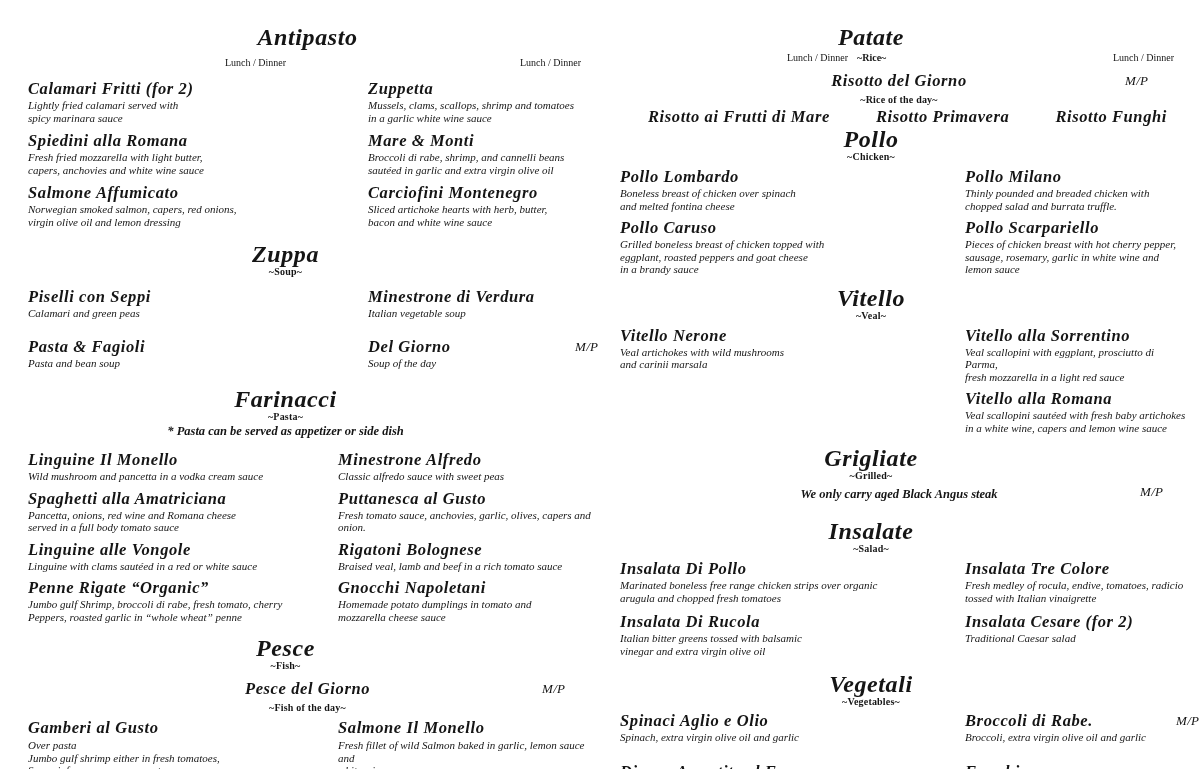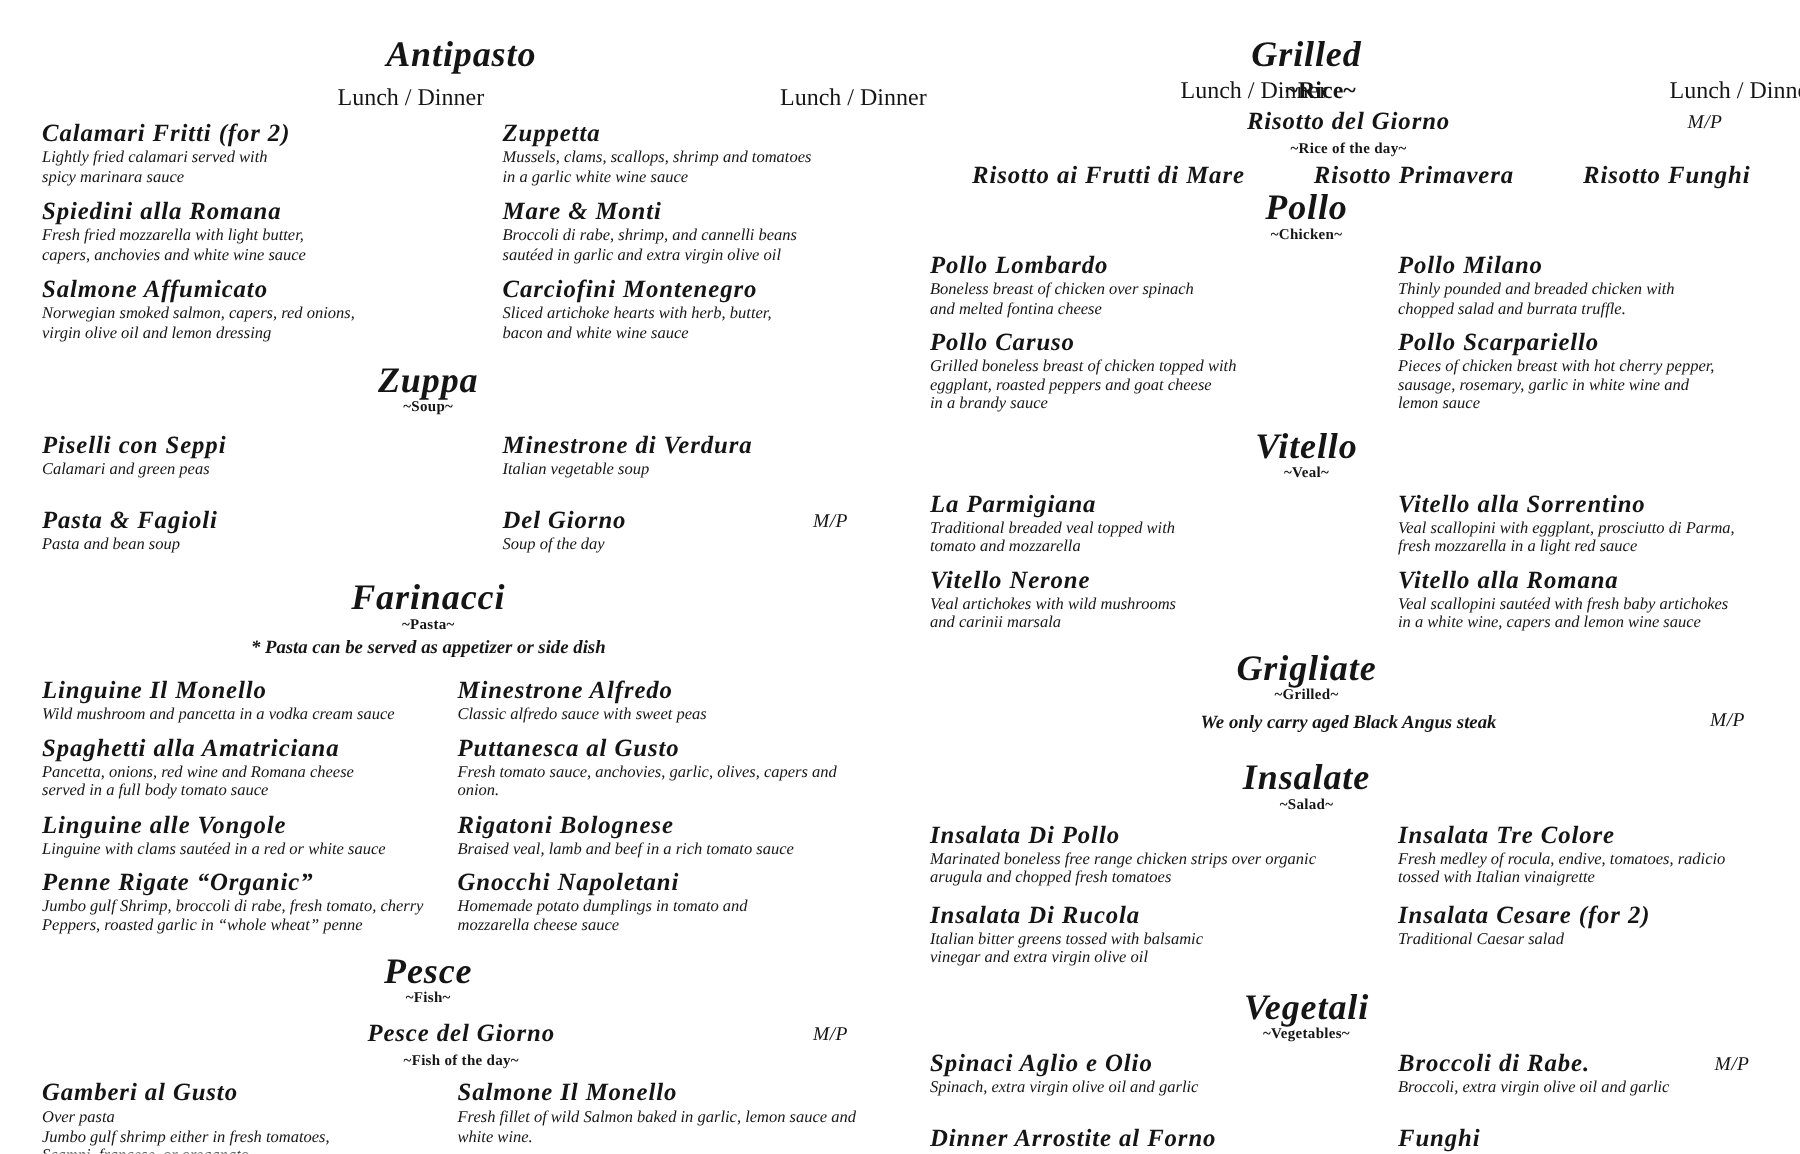--- a/index.html
+++ b/index.html
@@ -24,30 +24,30 @@
 
   
   #zuppa-heading,#farinacci-heading,#pesce-heading{padding-right:44px;}
   #risotto-heading,#pollo-heading,#vitello-heading,#grigliate-heading,
   #insalate-heading,#vegetali-heading{padding-right:56px;}
   #risotto-giorno,#pesce-giorno{padding-right:0;}
 
   .item-name{font-size:16.5px;line-height:20px;}
   .item-desc{font-style:italic;font-size:11px;line-height:12.5px;white-space:pre-line;}
   .menu-item{position:relative;margin-bottom:6px;}
-  .columns{display:grid;}
+  .columns{display:grid;gap:33px;}
   .col{min-width:0;}
 
   
   #antipasto-items,#zuppa-items{grid-template-columns:307px auto;padding-left:8px;}
   #farinacci-items,#pesce-items{grid-template-columns:277px auto;padding-left:8px;}
   #pollo-items,#vitello-items,#insalate-items,#vegetali-items{grid-template-columns:312px auto;padding-left:10px;}
 
   
-  .price-row{position:relative;height:14px;font-size:16px;}
+  .price-row{position:relative;height:14px;font-size:10px;}
   .price-row span{position:absolute;top:0;white-space:nowrap;}
   #left-price-row{margin-top:9px;}
   #left-price-row span:nth-child(1){left:205px;}
   #left-price-row span:nth-child(2){left:500px;}
   #right-price-row{margin-top:4px;}
   #right-price-row span:nth-child(1){left:177px;}
   #right-price-row span:nth-child(2){left:247px;font-weight:700;}
   #right-price-row span:nth-child(3){left:503px;}
 
   .price{position:absolute;top:2px;font-style:italic;font-weight:400;font-size:13px;letter-spacing:.3px;white-space:nowrap;}
@@ -237,21 +237,21 @@
         <div class="menu-item">
           <div class="script item-name">Salmone Il Monello</div>
           <div class="item-desc">Fresh fillet of wild Salmon baked in garlic, lemon sauce and
 white wine.</div>
         </div>
       </div>
     </div>
   </div>
 <div class="page" id="page-right">
     <div class="heading-block" id="risotto-heading">
-      <div class="script heading">Grilled</div>
+      <div class="script heading">Patate</div>
     </div>
     <div class="price-row" id="right-price-row">
       <span>Lunch / Dinner</span>
       <span>~Rice~</span>
       <span>Lunch / Dinner</span>
     </div>
     <div class="centered-item" id="risotto-giorno">
       <div class="script item-name">Risotto del Giorno</div>
       <span class="price">M/P</span>
       <div class="sublabel">~Rice of the day~</div>
@@ -293,25 +293,20 @@
         </div>
       </div>
     </div>
     <div class="heading-block" id="vitello-heading">
       <div class="script heading">Vitello</div>
       <div class="sublabel">~Veal~</div>
     </div>
     <div class="columns" id="vitello-items">
       <div class="col">
         <div class="menu-item">
-          <div class="script item-name">La Parmigiana</div>
-          <div class="item-desc">Traditional breaded veal topped with
-tomato and mozzarella</div>
-        </div>
-        <div class="menu-item">
           <div class="script item-name">Vitello Nerone</div>
           <div class="item-desc">Veal artichokes with wild mushrooms
 and carinii marsala</div>
         </div>
       </div>
       <div class="col">
         <div class="menu-item">
           <div class="script item-name">Vitello alla Sorrentino</div>
           <div class="item-desc">Veal scallopini with eggplant, prosciutto di Parma,
 fresh mozzarella in a light red sauce</div>

